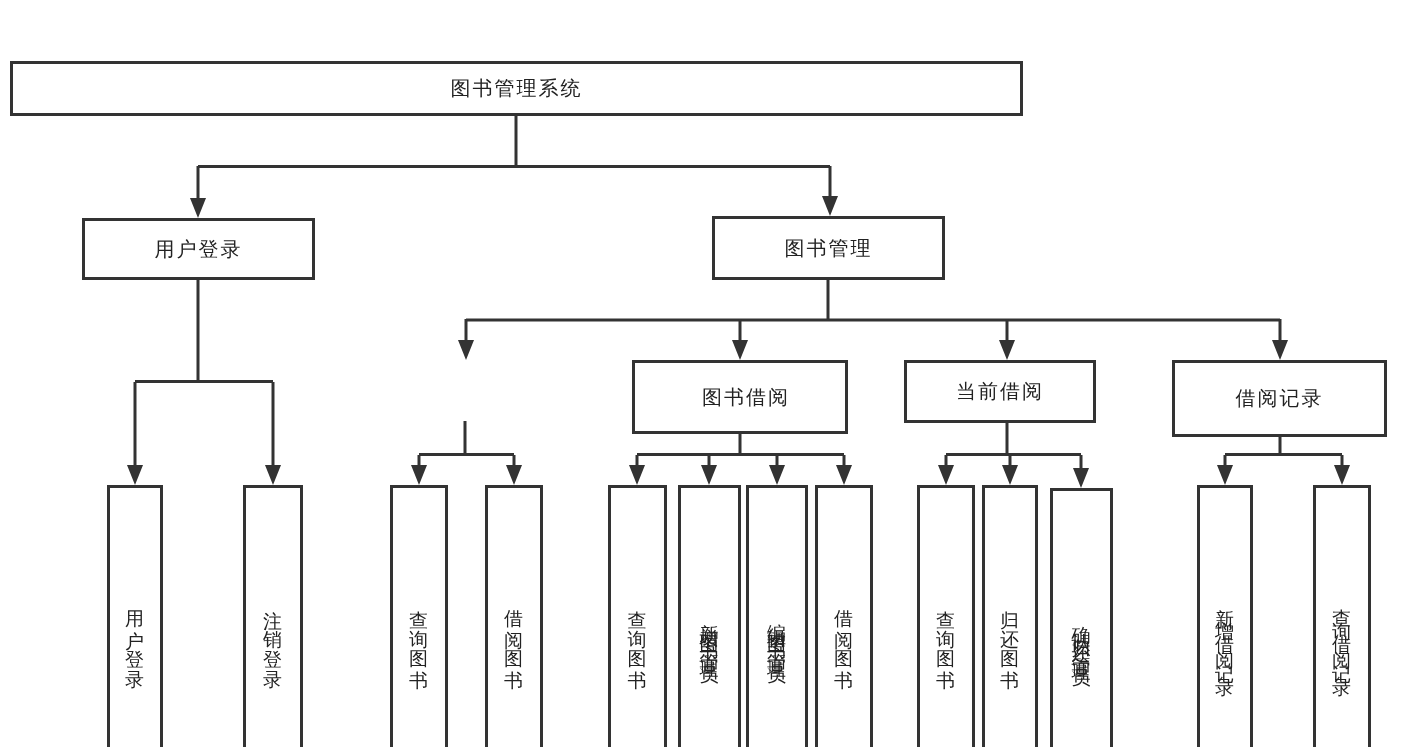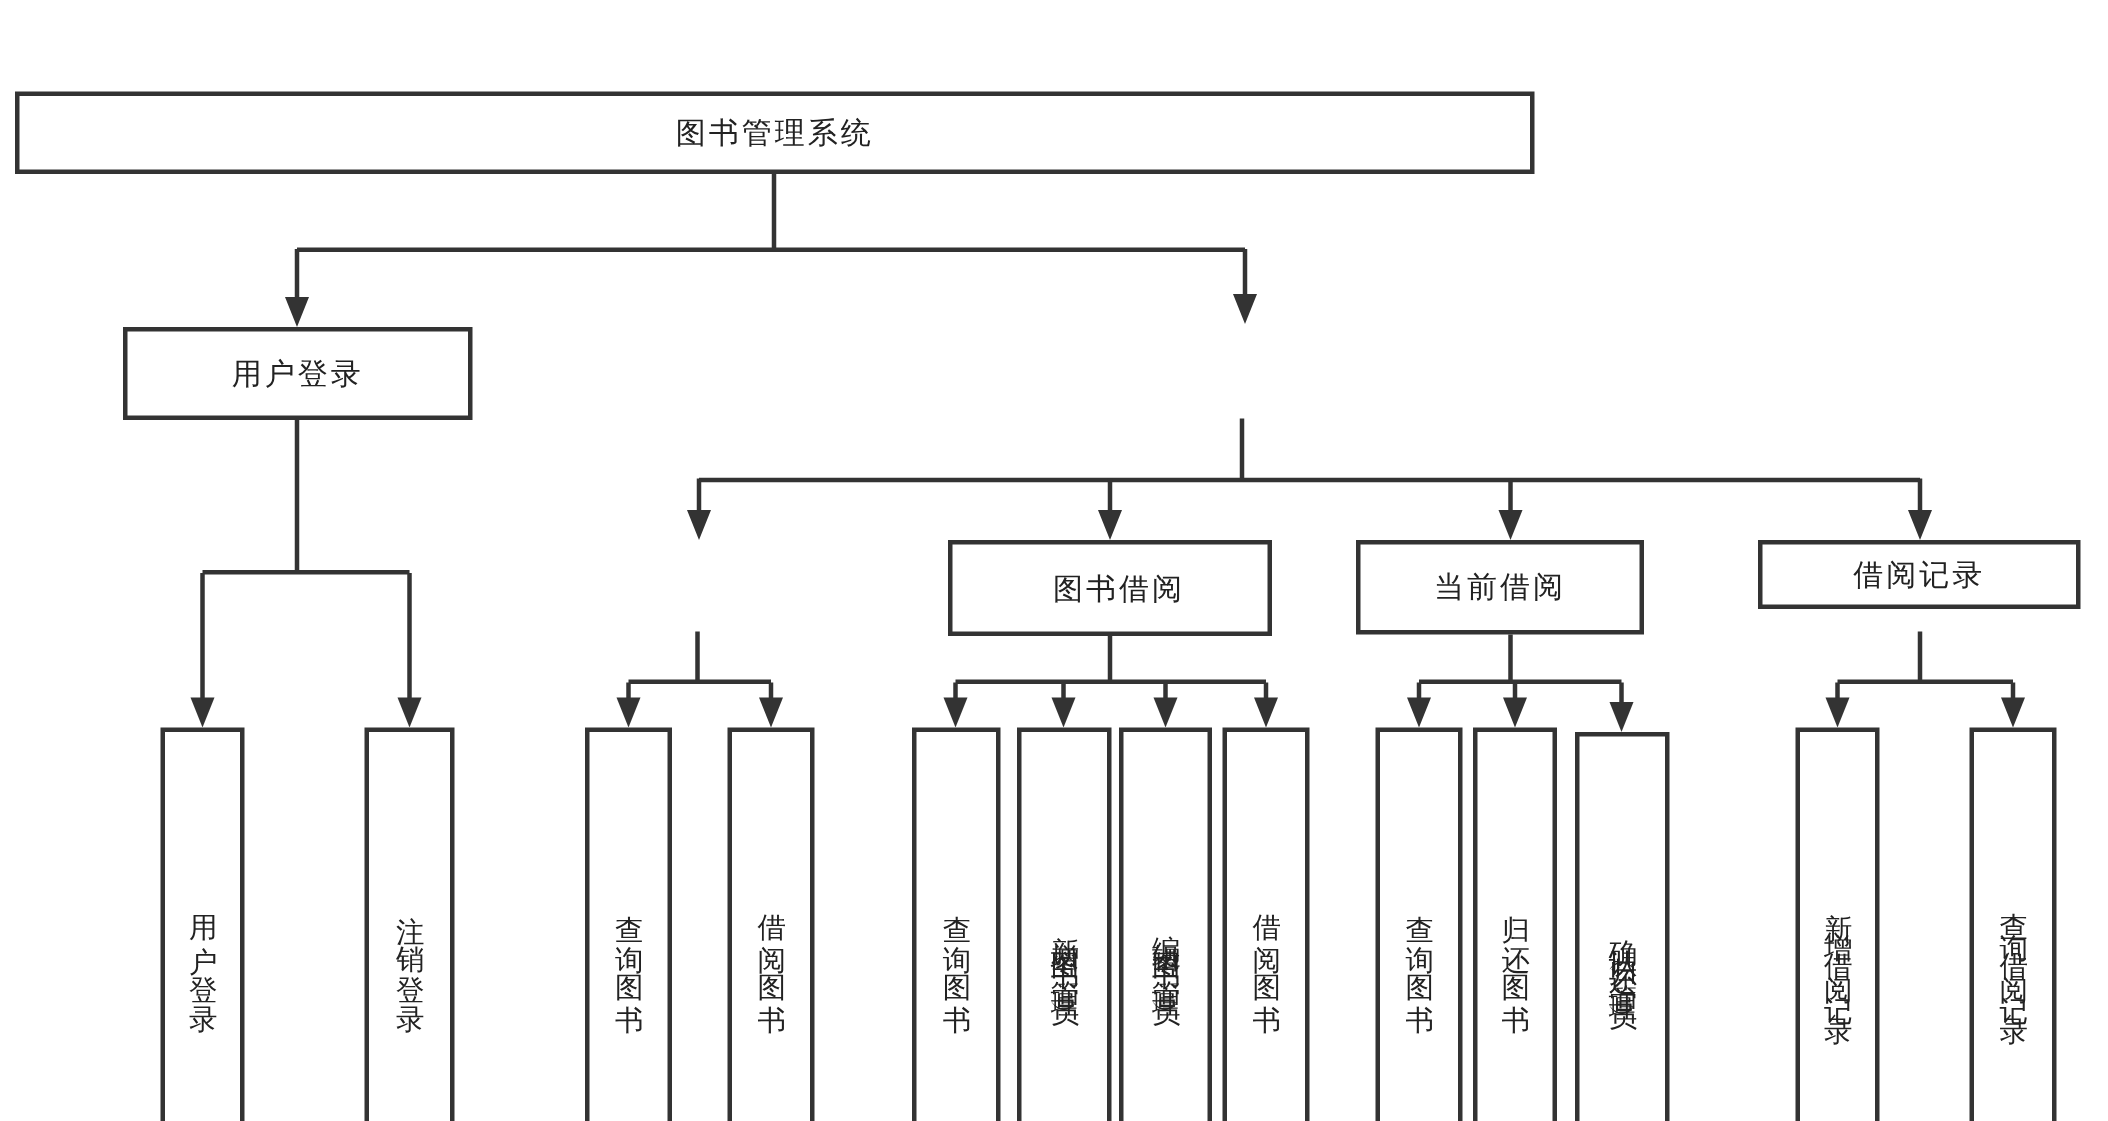--- a/index.html
+++ b/index.html
@@ -123,24 +123,25 @@
       <polygon points="1002,417 1018,417 1010,437"></polygon>
       <polygon points="1073,420 1089,420 1081,440"></polygon>
       <polygon points="1217,417 1233,417 1225,437"></polygon>
       <polygon points="1334,417 1350,417 1342,437"></polygon>
     </g>
   </svg>
 
   <div class="hnode" style="left:10px; top:13px; width:1013px; height:55px;">图书管理系统</div>
 
   <div class="hnode" style="left:82px; top:170px; width:233px; height:62px;">用户登录</div>
+  <div class="hnode" style="left:712px; top:168px; width:233px; height:64px;">图书管理</div>
 
-  <div class="hnode" style="left:632px; top:312px; width:216px; height:64px;padding-left:12px;">图书借阅</div>
+  <div class="hnode" style="left:632px; top:312px; width:216px; height:74px;padding-left:12px;">图书借阅</div>
   <div class="hnode" style="left:904px; top:312px; width:192px; height:63px;">当前借阅</div>
-  <div class="hnode" style="left:1172px; top:312px; width:215px; height:46px;">借阅记录</div>
+  <div class="hnode" style="left:1172px; top:312px; width:215px; height:77px;">借阅记录</div>
 
   <div class="vnode ls-4" style="left:107px; top:437px; width:56px; height:300px;">用户登录</div>
   <div class="vnode ls-4" style="left:243px; top:437px; width:60px; height:300px;">注销登录</div>
 
   <div class="vnode ls-4" style="left:390px; top:437px; width:58px; height:300px;">查询图书</div>
   <div class="vnode ls-4" style="left:485px; top:437px; width:58px; height:300px;">借阅图书</div>
 
   <div class="vnode ls-4" style="left:608px; top:437px; width:59px; height:300px;">查询图书</div>
   <div class="vnode ls-9" style="left:678px; top:437px; width:63px; height:300px;">新增图书（管理员）</div>
   <div class="vnode ls-9" style="left:746px; top:437px; width:62px; height:300px;">编辑图书（管理员）</div>

